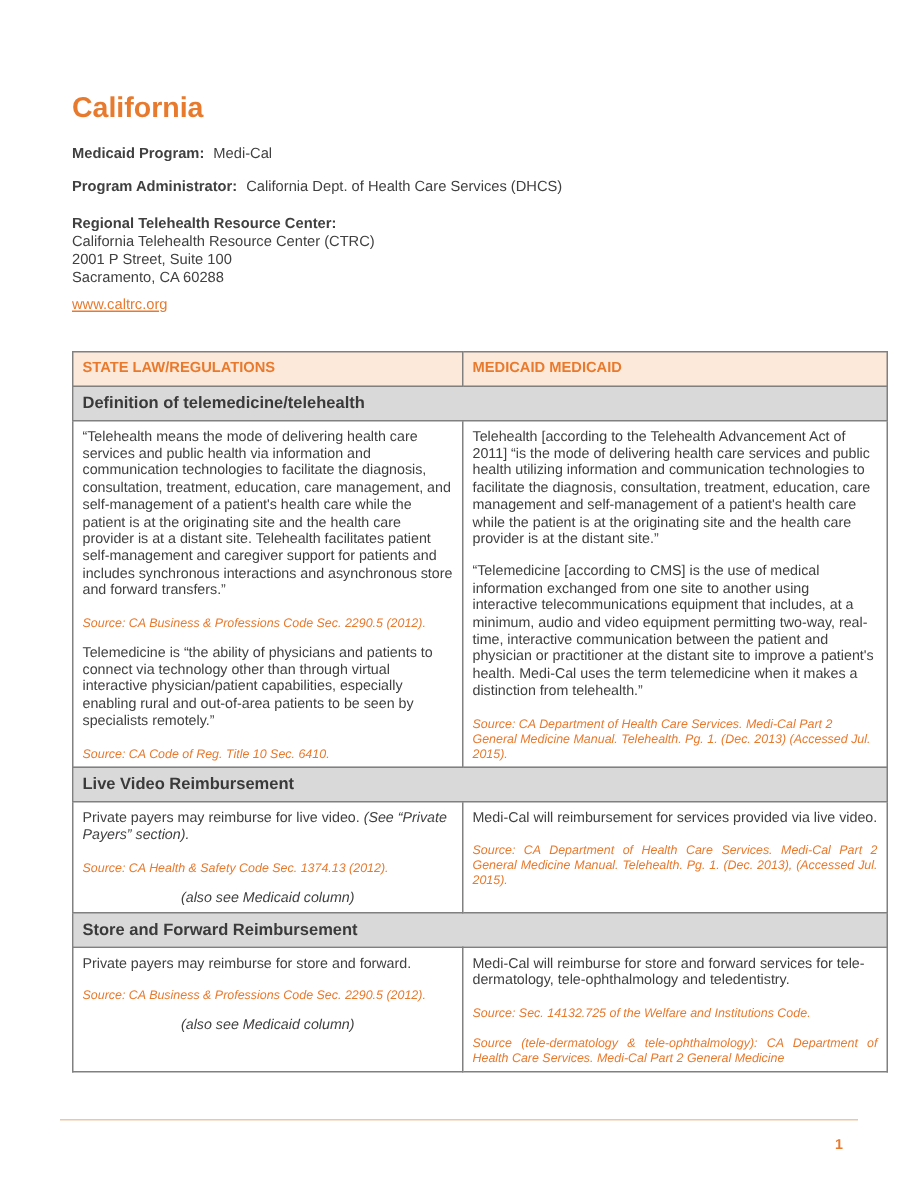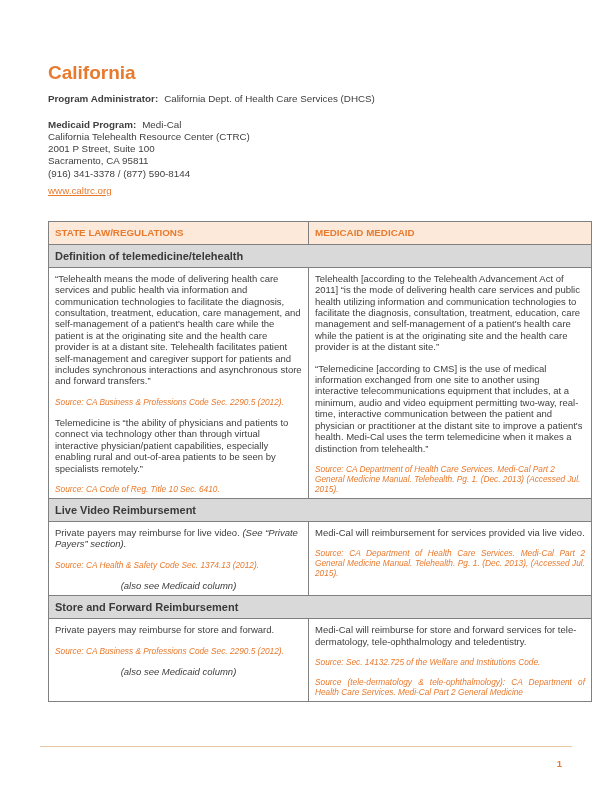--- a/index.html
+++ b/index.html
@@ -78,29 +78,29 @@
   }
 </style>
 </head>
 <body>
 
 <div class="page">
   <div class="content">
 
     <h1 class="doc-title">California</h1>
 
+    <p class="info-line mt14"><span class="b">Medicaid Program:</span><span class="lbl-gap">Medi-Cal</span></p>
+
     <p class="info-line mt10"><span class="b">Program Administrator:</span><span class="lbl-gap">California Dept. of Health Care Services (DHCS)</span></p>
 
-    <p class="info-line mt14"><span class="b">Medicaid Program:</span><span class="lbl-gap">Medi-Cal</span></p>
-
+    <p class="info-line b mt13">Regional Telehealth Resource Center:</p>
     <div id="rtrc-address">
         <div class="addr-line">California Telehealth Resource Center (CTRC)</div>
         <div class="addr-line">2001 P Street, Suite 100</div>
-        <div class="addr-line">Sacramento, CA 95811</div>
-        <div class="addr-line">(916) 341-3378 / (877) 590-8144</div>
+        <div class="addr-line">Sacramento, CA 60288</div>
       </div>
     <a class="doc-link">www.caltrc.org</a>
 
     <table class="law-table" id="law-table">
       <thead>
         <tr>
           <th class="col-left">STATE LAW/REGULATIONS</th>
           <th class="col-right">MEDICAID MEDICAID</th>
         </tr>
       </thead>

